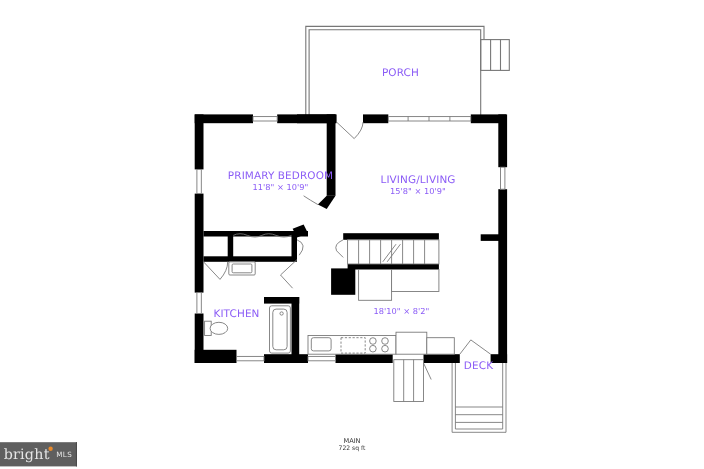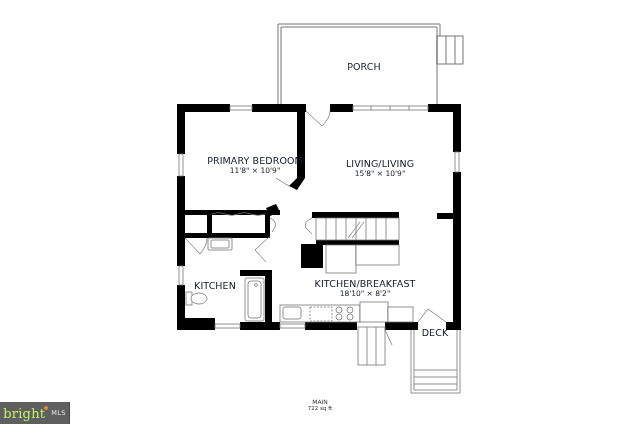--- a/index.html
+++ b/index.html
@@ -1,25 +1,25 @@
 <!DOCTYPE html>
 <html><head>
 <meta charset="utf-8">
 <style>
   html, body { margin: 0; padding: 0; background: #ffffff; }
   body { width: 640px; height: 426px; position: relative; overflow: hidden; font-family: "DejaVu Sans", sans-serif; }
   #plan { position: absolute; left: 0; top: 0; width: 640px; height: 426px; }
-  .room-label { position: absolute; text-align: center; color: #0f172a; font-family: "DejaVu Sans", sans-serif; white-space: nowrap; transform: translateX(-50%); }
+  .room-label { position: absolute; text-align: center; color: #8b5cf6; font-family: "DejaVu Sans", sans-serif; white-space: nowrap; transform: translateX(-50%); }
   .room-name { font-size: 9.5px; letter-spacing: 0.1px; line-height: 11px; }
   .room-dim { font-size: 7.5px; line-height: 9px; }
   .floor-caption { position: absolute; left: 320px; top: 398px; transform: translateX(-50%); text-align: center; color: #333; }
   .floor-name { font-size: 6px; line-height: 7px; }
   .floor-area { font-size: 5.5px; line-height: 7px; }
   .logo { position: absolute; left: 0; top: 402px; width: 69px; height: 22px; background: #5f5f5f; border-right: 1px solid #4a4a4a; display: flex; align-items: center; justify-content: center; gap: 2px; }
-  .logo-word { font-family: "DejaVu Serif", serif; font-size: 13px; color: #bef264; letter-spacing: 0.2px; text-align: right; }
+  .logo-word { font-family: "DejaVu Serif", serif; font-size: 13px; color: #e5e5e5; letter-spacing: 0.2px; text-align: right; }
   .logo-dot { width: 4px; height: 4px; border-radius: 50%; background: #e8892a; position: relative; top: -5px; left: -3px; }
   .logo-mls { font-size: 6.5px; color: #e6e6e6; letter-spacing: 0.4px; margin-left: -2px; }
 </style>
 </head>
 <body>
 
 <svg id="plan" viewBox="0 0 640 426" xmlns="http://www.w3.org/2000/svg">
 
   <g fill="none" stroke="#777" stroke-width="1">
     <path d="M278 106 V24 H440 V36"></path>
@@ -174,21 +174,20 @@
 <div class="room-label" style="left:380px; top:158px;">
   <div class="room-name">LIVING/LIVING</div>
   <div class="room-dim">15'8" × 10'9"</div>
 </div>
 
 <div class="room-label" style="left:215px; top:280px;">
   <div class="room-name">KITCHEN</div>
 </div>
 
 <div class="room-label" style="left:365px; top:278px;">
-  <div class="room-name">KITCHEN/BREAKFAST</div>
   <div class="room-dim">18'10" × 8'2"</div>
 </div>
 
 <div class="room-label" style="left:435px; top:327px;">
   <div class="room-name">DECK</div>
 </div>
 
 <div class="floor-caption">
   <div class="floor-name">MAIN</div>
   <div class="floor-area">722 sq ft</div>

